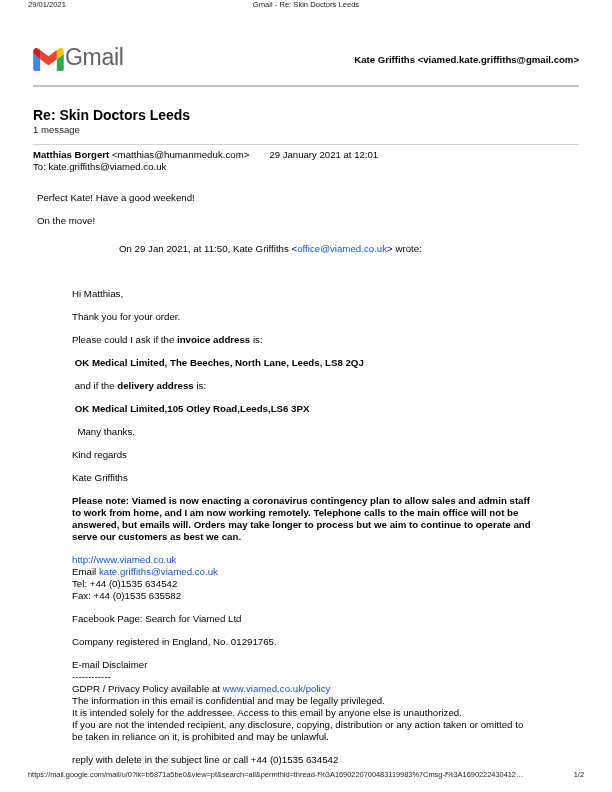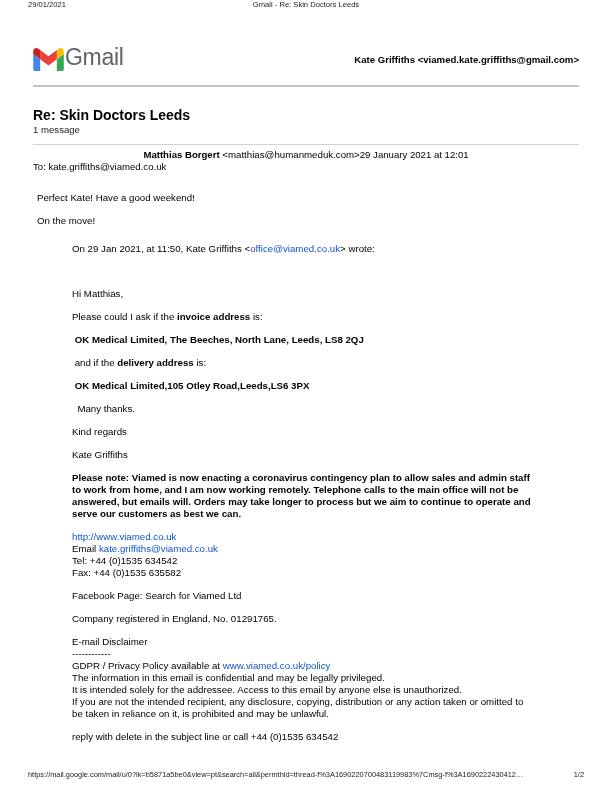--- a/index.html
+++ b/index.html
@@ -21,30 +21,30 @@
   .logo-text{font-size:23px;color:#5f6368;letter-spacing:-0.3px;line-height:1;position:relative;top:-2px;}
   .account{font-size:9.6px;font-weight:bold;}
 
   .divider{height:1px;background:#cccccc;}
   .d1{margin-top:11px;height:2px;background:#c4c4c4;}
   .subject{margin-top:21px;font-size:14px;font-weight:bold;line-height:15px;}
   .msg-count{margin-top:1px;font-size:9.6px;line-height:12px;color:#222;}
   .d2{margin-top:8px;background:#d2d2d2;}
 
   .msg-header{margin-top:4px;font-size:9.6px;line-height:11.5px;}
-  .from-row{display:flex;justify-content:center;}
+  .from-row{display:flex;justify-content:flex-start;gap:20px;}
   .b{font-weight:bold;}
   .lk{color:#1155cc;}
 
   .body-block{margin-top:19px;}
   .body-block .para{padding-left:4px;}
   .para{margin:0 0 11px 0;}
   .ln{white-space:pre;line-height:12px;min-height:12px;font-size:9.7px;}
   .quote-wrap{margin-top:16px;padding-left:39px;}
-  .attribution{margin-bottom:33px;}
+  .attribution{margin-bottom:33px;margin-left:47px;}
   .quote .para:last-child{margin-bottom:0;}
 </style>
 </head>
 <body>
 
 <div class="page">
 
   <div class="print-header">
     <span>29/01/2021</span>
     <span class="ph-title">Gmail - Re: Skin Doctors Leeds</span>
@@ -90,20 +90,23 @@
         </div>
       </div>
 
     <div class="quote-wrap">
       <div class="attribution para">
           <div class="ln"><span>On 29 Jan 2021, at 11:50, Kate Griffiths &lt;</span><span class="lk">office@viamed.co.uk</span><span>&gt; wrote:</span></div>
         </div>
       <div class="quote">
           <div class="para">
             <div class="ln"><span>Hi Matthias,</span></div>
+          </div>
+          <div class="para">
+            <div class="ln"><span>Thank you for your order.</span></div>
           </div>
           <div class="para">
             <div class="ln"><span>Please could I ask if the </span><span class="b">invoice address</span><span> is:</span></div>
           </div>
           <div class="para">
             <div class="ln"><span class="b"> OK Medical Limited, The Beeches, North Lane, Leeds, LS8 2QJ</span></div>
           </div>
           <div class="para">
             <div class="ln"><span> and if the </span><span class="b">delivery address</span><span> is:</span></div>
           </div>

